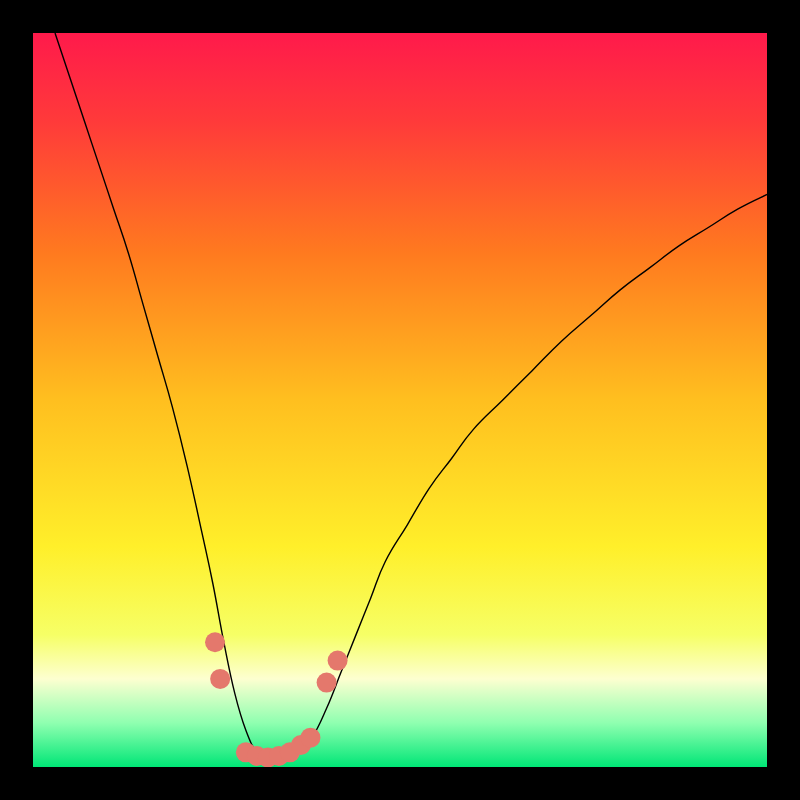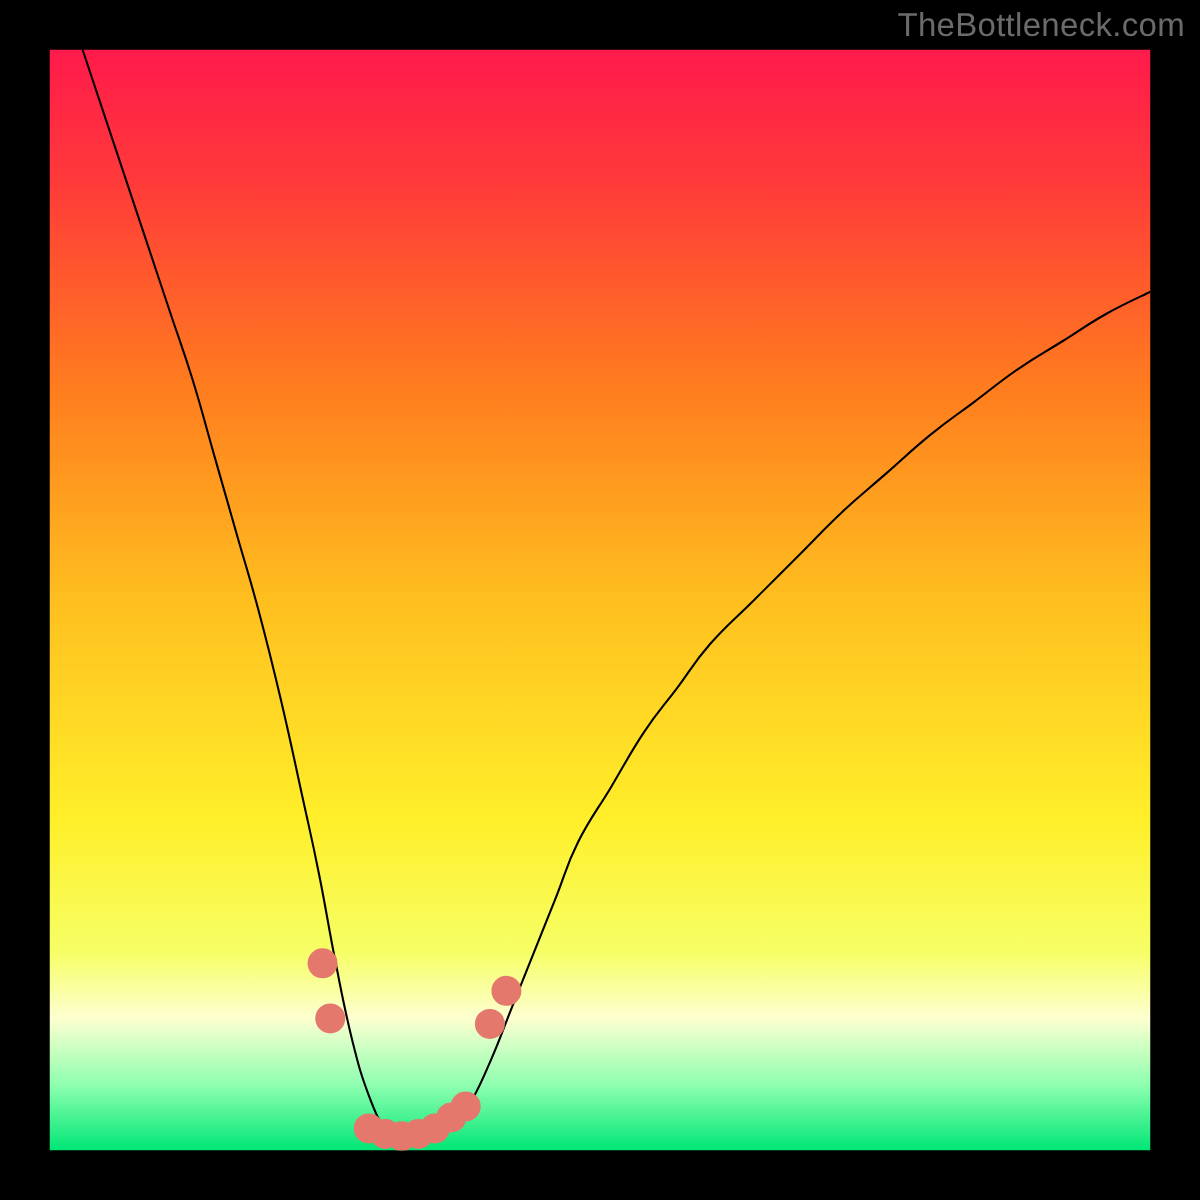--- a/index.html
+++ b/index.html
@@ -37,21 +37,20 @@
     height: 734px;
   }
   svg {
     display: block;
   }
 </style>
 </head>
 <body>
 
 <div class="frame">
-  <div class="watermark">TheBottleneck.com</div>
   <div class="plot-wrap">
     <svg id="plot" width="734" height="734" viewBox="0 0 734 734">
         <defs>
           <linearGradient id="bg-grad" x1="0" y1="0" x2="0" y2="1">
             <stop offset="0%" stop-color="#ff1a4b"></stop>
             <stop offset="12%" stop-color="#ff3a3a"></stop>
             <stop offset="30%" stop-color="#ff7a1f"></stop>
             <stop offset="50%" stop-color="#ffbf1f"></stop>
             <stop offset="70%" stop-color="#ffef2a"></stop>
             <stop offset="82%" stop-color="#f6ff66"></stop>

